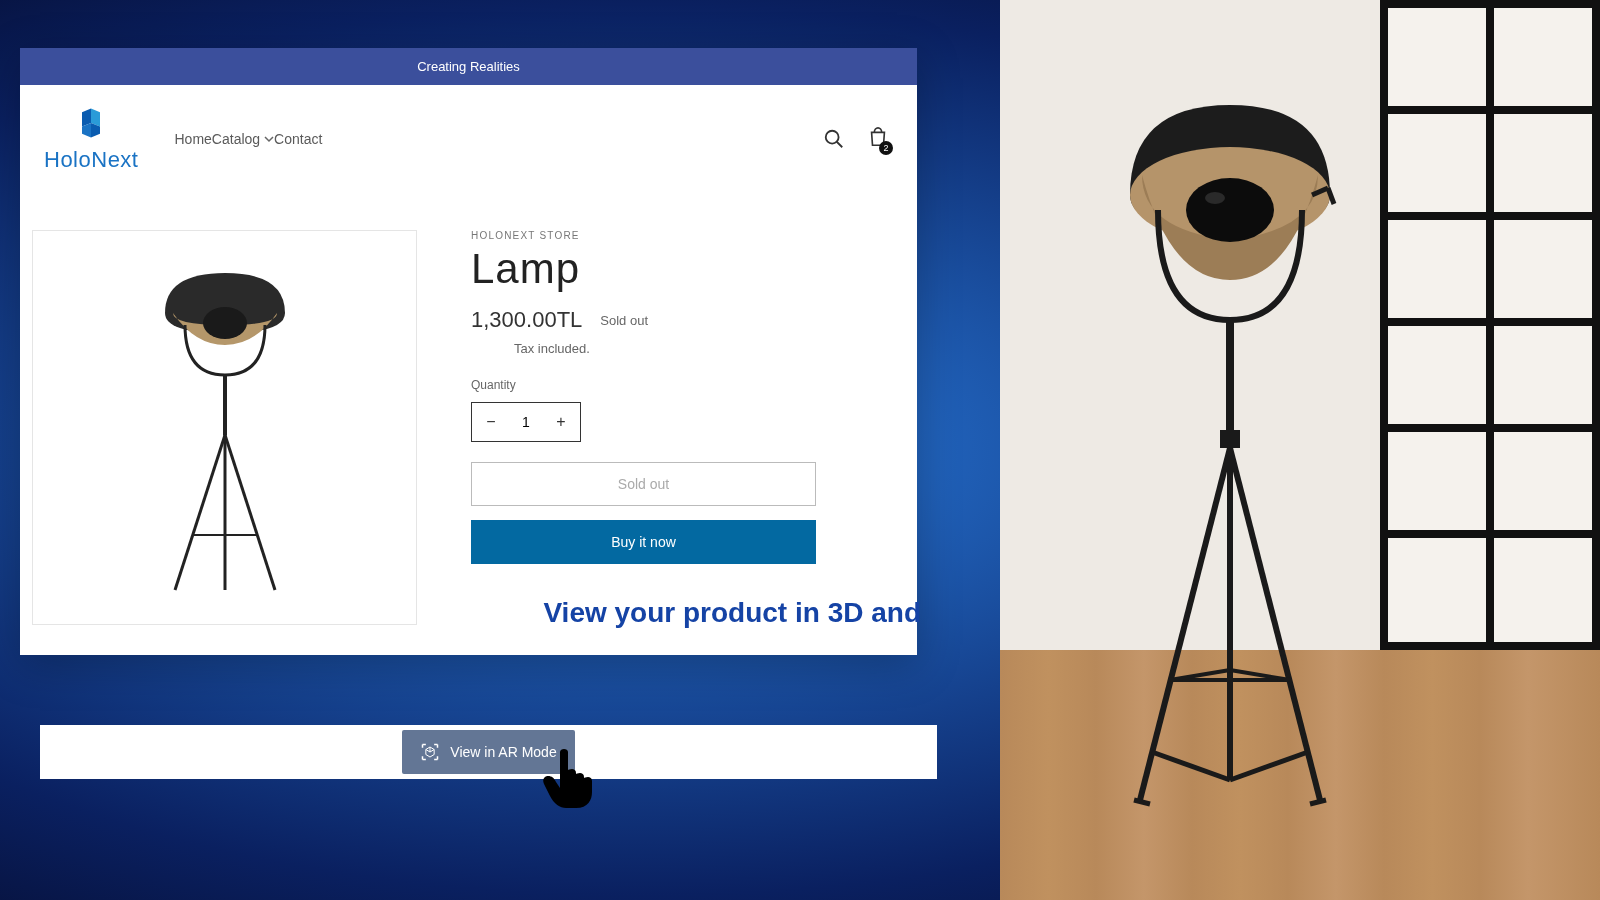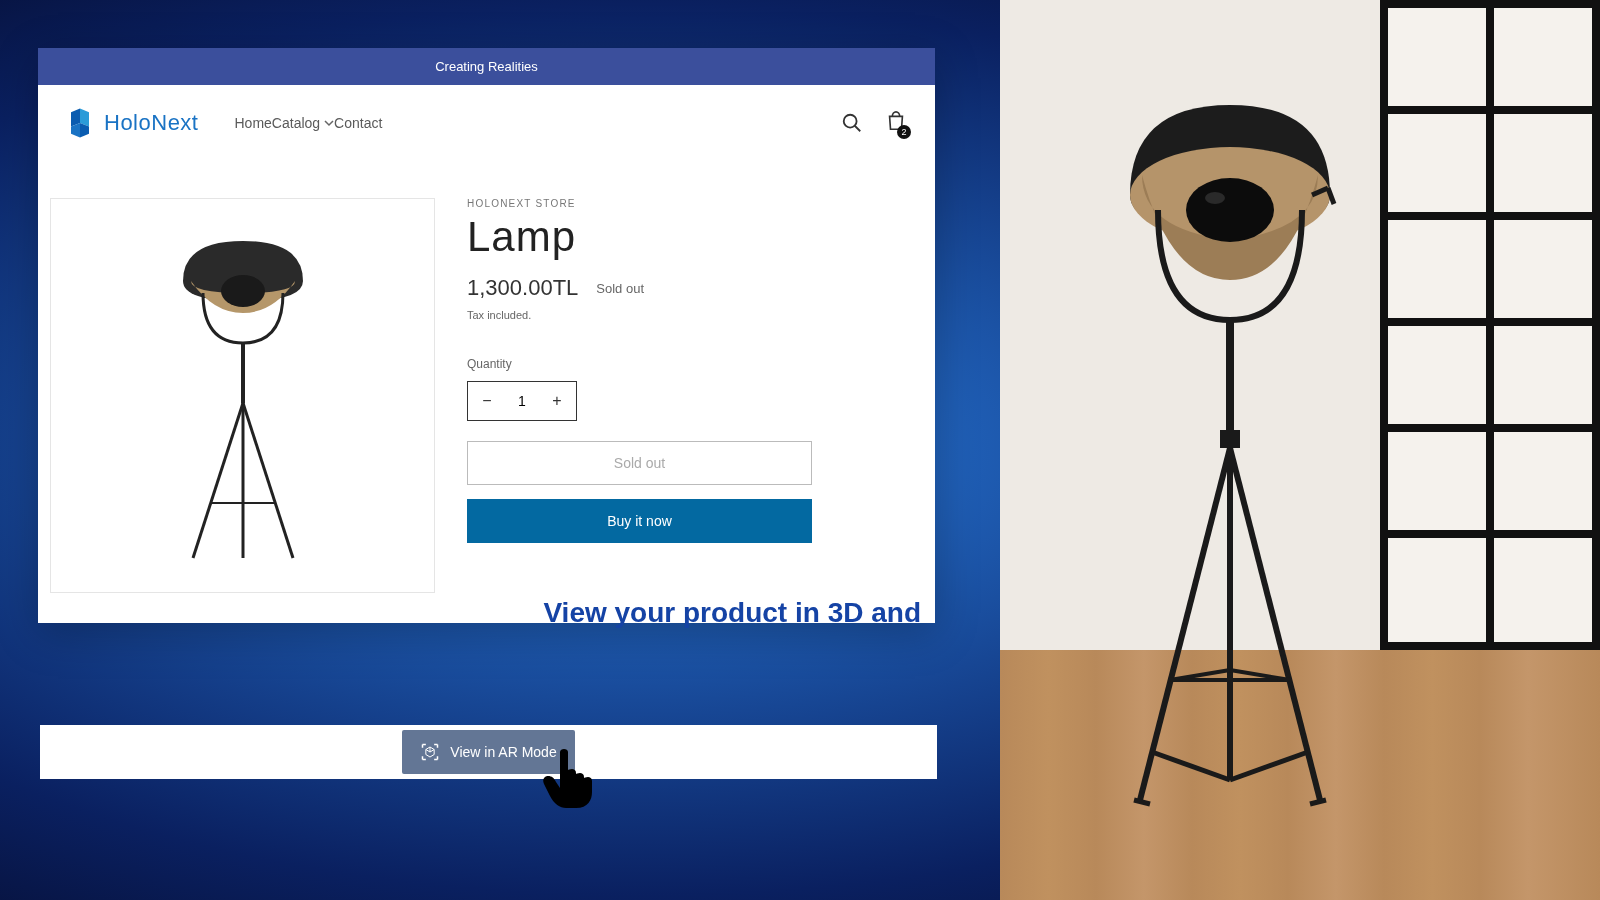--- a/index.html
+++ b/index.html
@@ -8,21 +8,21 @@
   height: 900px;
   font-family: -apple-system, BlinkMacSystemFont, "Segoe UI", Helvetica, Arial, sans-serif;
   background: radial-gradient(ellipse at 40% 50%, #2a7de0 0%, #1a4fa0 35%, #0a2060 70%, #050a2a 100%);
   display: flex;
   overflow: hidden;
   position: relative;
 }
 .left-panel {
   width: 1000px;
   position: relative;
-  padding: 48px 0 0 38px;
+  padding: 48px 0 0 20px;
 }
 .store-card {
   width: 897px;
   background: #fff;
   box-shadow: 0 10px 40px rgba(0,0,0,0.25);
   position: relative;
 }
 .announce {
   background: #3b4f9c;
   color: #fff;
@@ -33,20 +33,21 @@
 .nav {
   display: flex;
   align-items: center;
   padding: 20px 28px 20px 24px;
   border-bottom: 1px solid transparent;
 }
 .logo {
   display: flex;
   align-items: center;
   gap: 6px;
+  flex-direction: column;
 }
 .logo-mark {
   width: 36px;
   height: 36px;
 }
 .logo-text {
   font-size: 22px;
   font-weight: 500;
   color: #1a73c4;
   letter-spacing: 0.5px;
@@ -82,21 +83,21 @@
   width: 14px;
   height: 14px;
   font-size: 9px;
   display: flex;
   align-items: center;
   justify-content: center;
 }
 .product-area {
   display: flex;
   padding: 36px 40px 30px 12px;
-  gap: 32px;
+  gap: 54px;
 }
 .prod-img {
   width: 385px;
   height: 395px;
   border: 1px solid #e5e5e5;
   display: flex;
   align-items: center;
   justify-content: center;
   margin-left: 0;
 }
@@ -116,22 +117,22 @@
   letter-spacing: 1px;
 }
 .price-row {
   display: flex;
   align-items: center;
   gap: 18px;
   margin-top: 14px;
 }
 .price { font-size: 22px; color: #333; }
 .soldout-tag { font-size: 13px; color: #666; }
-.tax { font-size: 11px; color: #666; margin-top: 8px; }
-.qty-label { font-size: 12px; color: #666; margin-top: 36px; }
+.tax { font-size: 13px; color: #666; margin-top: 8px; margin-left: 43px; }
+.qty-label { font-size: 12px; color: #666; margin-top: 22px; }
 .qty-row {
   display: inline-flex;
   border: 1px solid #333;
   margin-top: 10px;
 }
 .qty-btn {
   width: 38px;
   height: 38px;
   display: flex;
   align-items: center;

